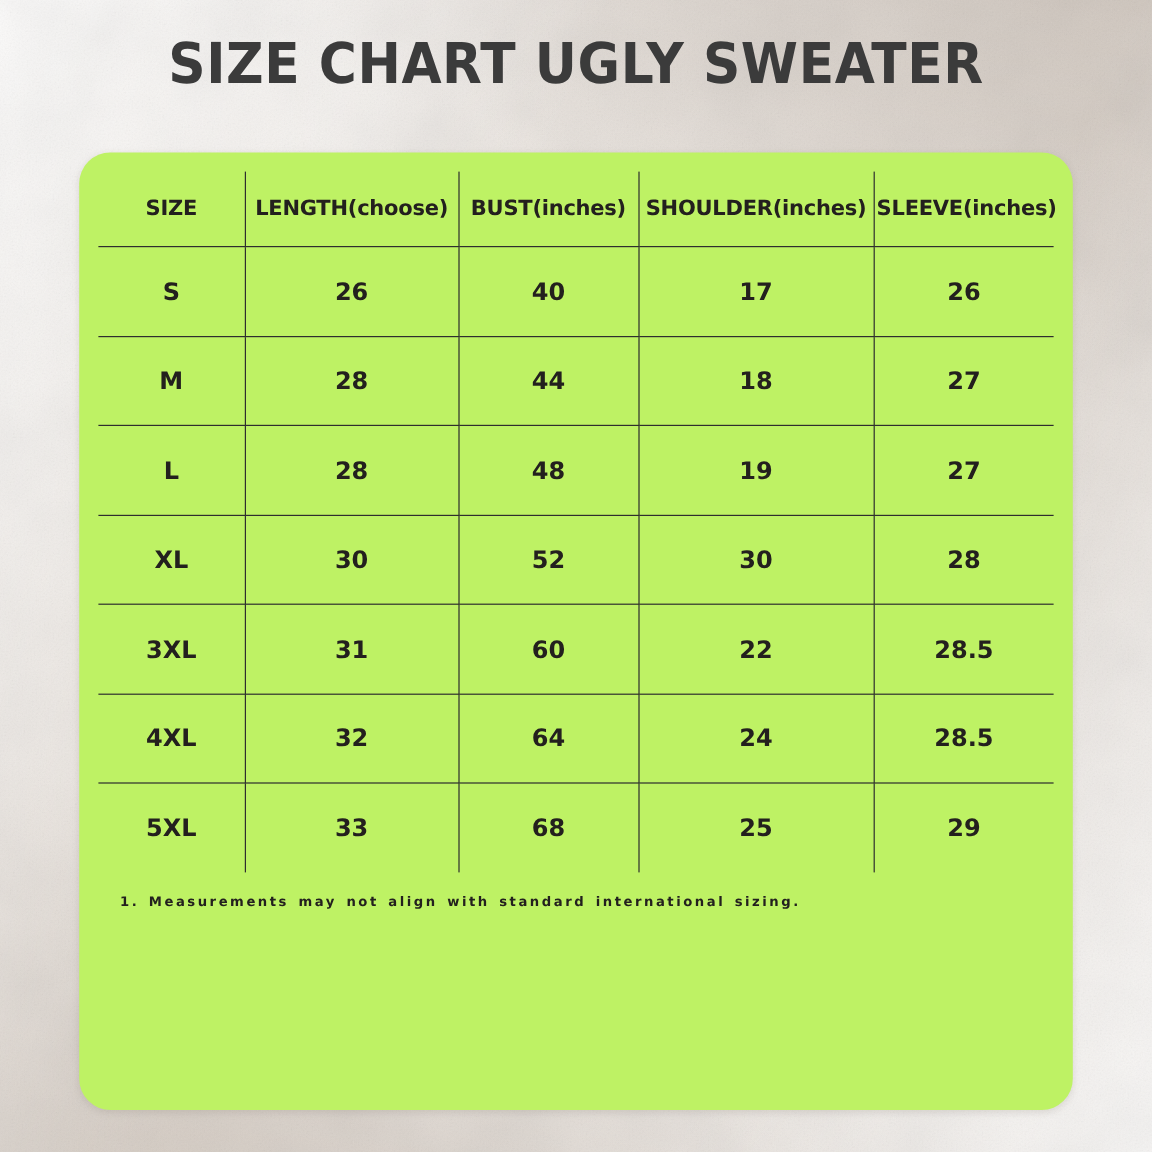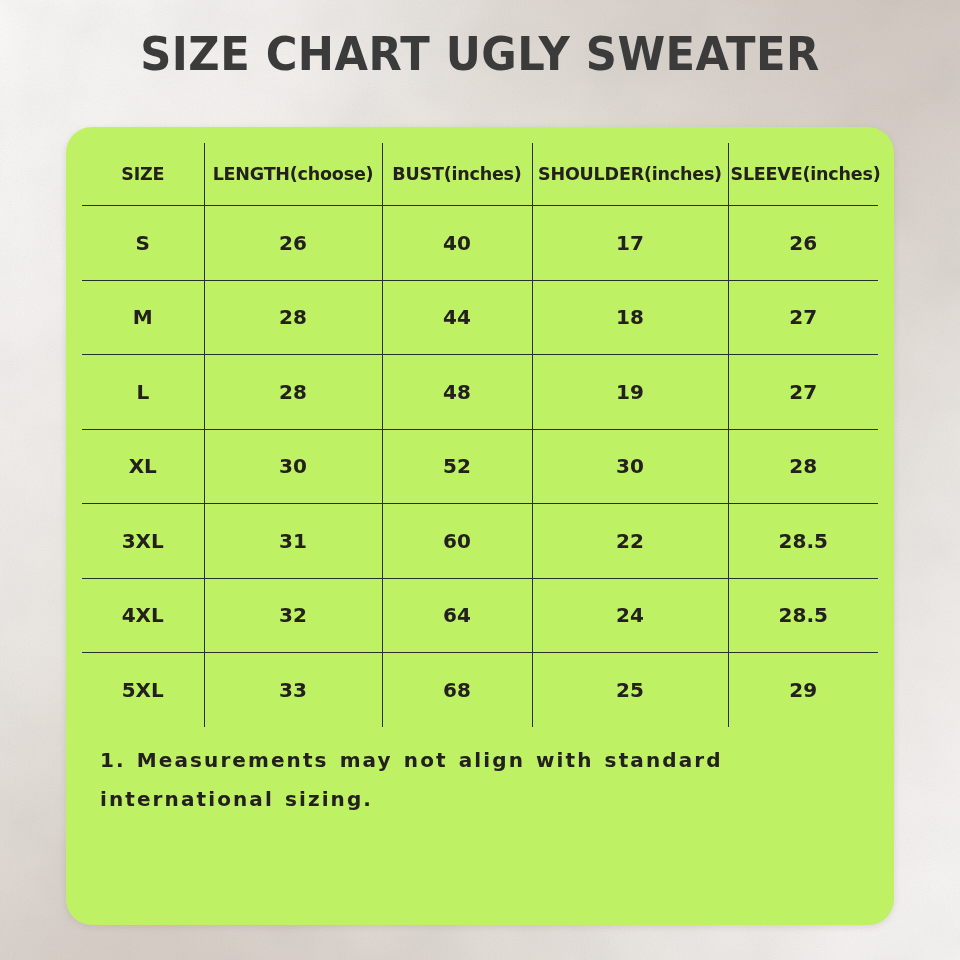--- a/index.html
+++ b/index.html
@@ -101,21 +101,21 @@
   
   table tr > *:first-child { border-left: none; }
   table tr > *:last-child { border-right: none; }
   thead tr th { border-top: none; }
   tbody tr:last-child td { border-bottom: none; margin-top: 33px; }
 
   #notes {
     width: 760px;
     margin: 14px auto 0 auto;
     font-family: "DejaVu Sans", sans-serif;
-    font-size: 20px;
+    font-size: 11px;
     font-weight: bold;
     color: #23201e;
     letter-spacing: 2.1px;
     line-height: 1.95;
     word-spacing: 2px;
   }
   #notes div { white-space: normal; }
 </style>
 </head>
 <body>

